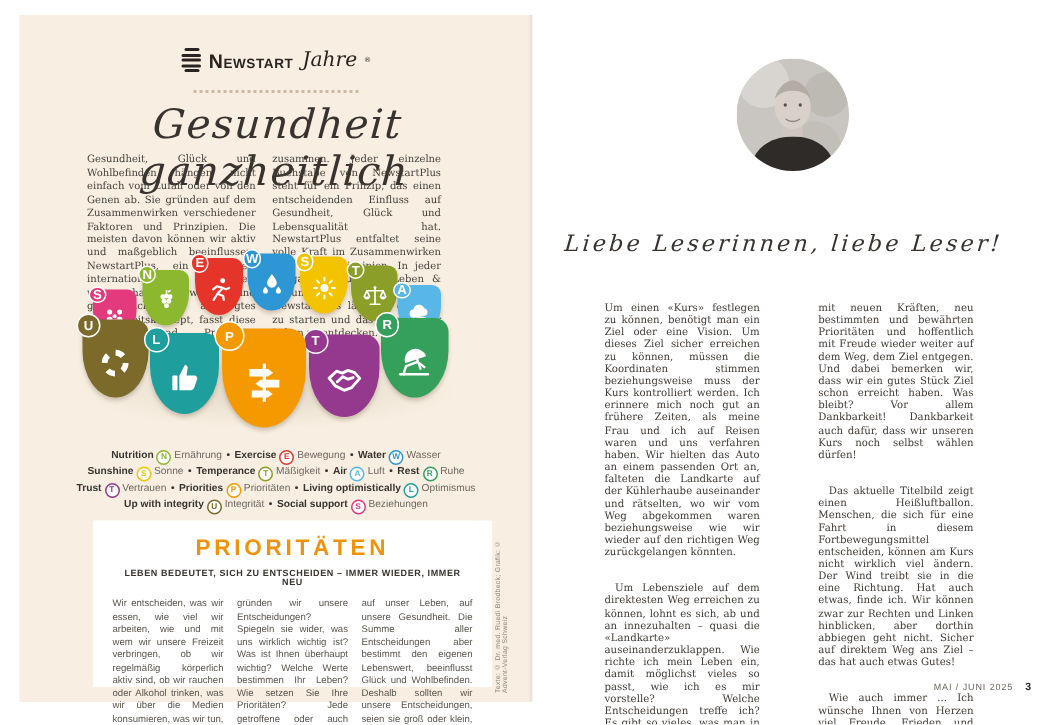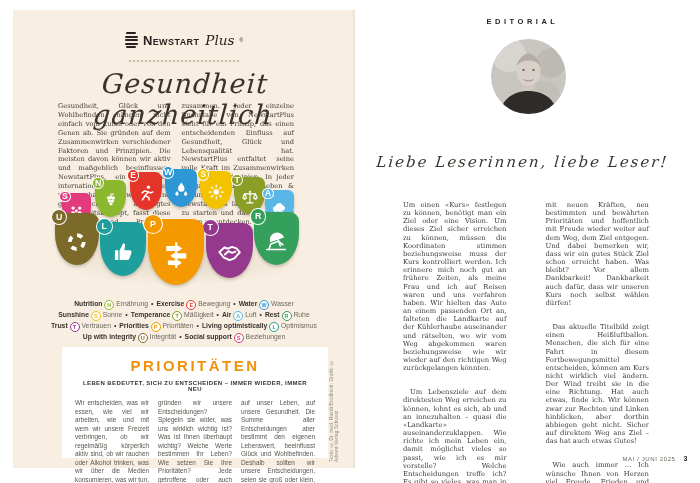--- a/index.html
+++ b/index.html
@@ -81,21 +81,21 @@
 
     <div class="logo">
       <span class="logo-mark">
           <i></i>
           <i></i>
           <i></i>
           <i></i>
           <i></i>
         </span>
       <span class="logo-bold">Newstart</span>
-        <span class="logo-italic">Plus</span>
+        <span class="logo-italic">Jahre</span>
         <sup class="logo-reg">®</sup>
     </div>
     <div class="dotted-rule"></div>
 
     <div class="heading-script script">Gesundheit ganzheitlich</div>
 
     <div class="intro">
       <p>Gesundheit, Glück und Wohlbefinden hängen nicht einfach vom Zufall oder von den Genen ab. Sie gründen auf dem Zusammenwirken verschiedener Faktoren und Prinzipien. Die meisten davon können wir aktiv und maßgeblich beeinflussen. NewstartPlus, ein modernes, international bekanntes, wissenschaftlich bewährtes und ganzheitlich angelegtes Gesundheitskonzept, fasst diese Faktoren und Prinzipien anschaulich</p>
       <p>zusammen. Jeder einzelne Buchstabe von NewstartPlus steht für ein Prinzip, das einen entscheidenden Einfluss auf Gesundheit, Glück und Lebensqualität hat. NewstartPlus entfaltet seine volle Kraft im Zusammenwirken aller zwölf Prinzipien. In jeder Ausgabe beleuchtet «Leben &amp; Gesundheit» eines davon. NewstartPlus lädt Sie ein, neu zu starten und das Plus für Ihr Leben zu entdecken.</p>
     </div>
@@ -234,21 +234,20 @@
       </div>
     </div>
 
     <div class="credit">Texte: © Dr. med. Ruedi Brodbeck; Grafik: © Advent-Verlag Schweiz</div>
   </div>
 
   <div class="gutter"></div>
 
   <div class="page-right">
 
-    <div class="kicker">EDITORIAL</div>
 
     <div class="portrait">
       <svg viewBox="0 0 75 75" width="75" height="75">
         <rect width="75" height="75" fill="#c9c6c1"></rect>
         <circle cx="18" cy="16" r="17" fill="#d8d5d0"></circle>
         <circle cx="60" cy="24" r="15" fill="#bdb9b3"></circle>
         <circle cx="52" cy="60" r="18" fill="#c2beb8"></circle>
         <path d="M9 75c1.5-14.5 13-23 28.5-23S64.5 60.5 66 75z" fill="#2e2b28"></path>
         <rect x="31" y="42" width="13" height="10" fill="#cfc7bf"></rect>
         <ellipse cx="37.5" cy="32.5" rx="12" ry="14.5" fill="#d9d1c9"></ellipse>

